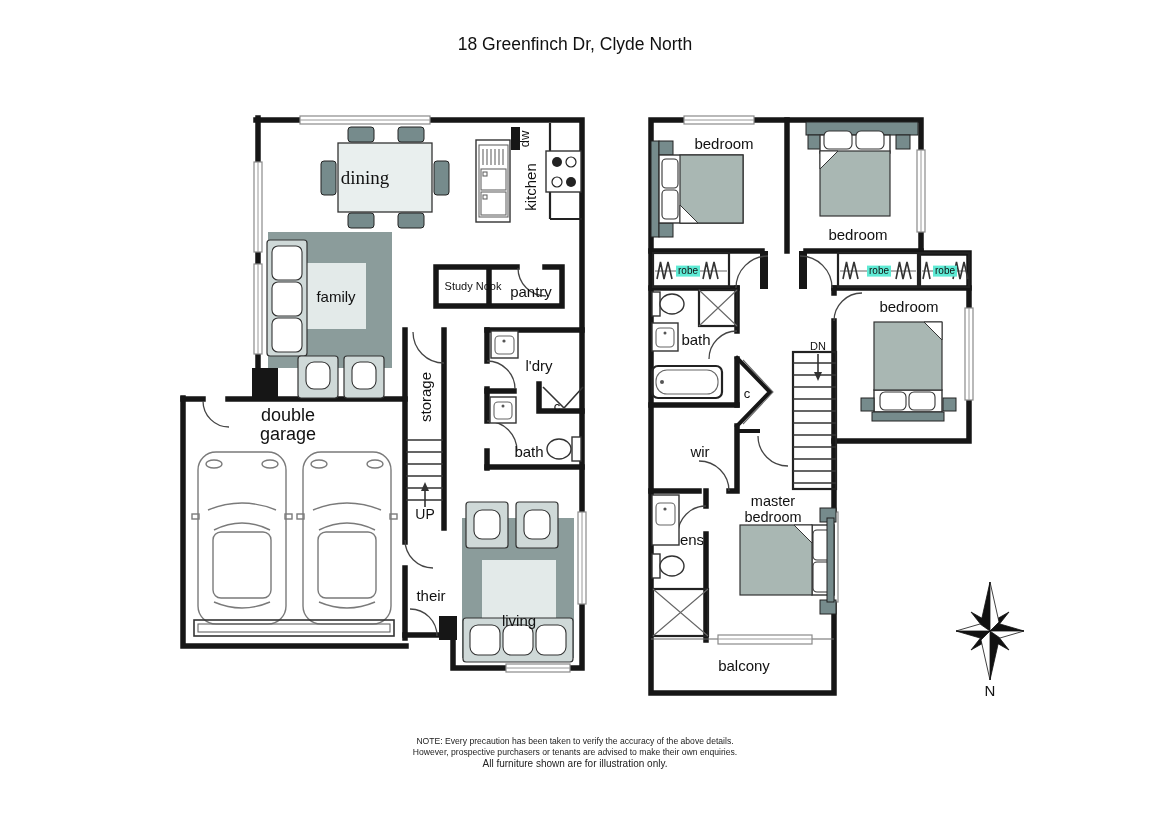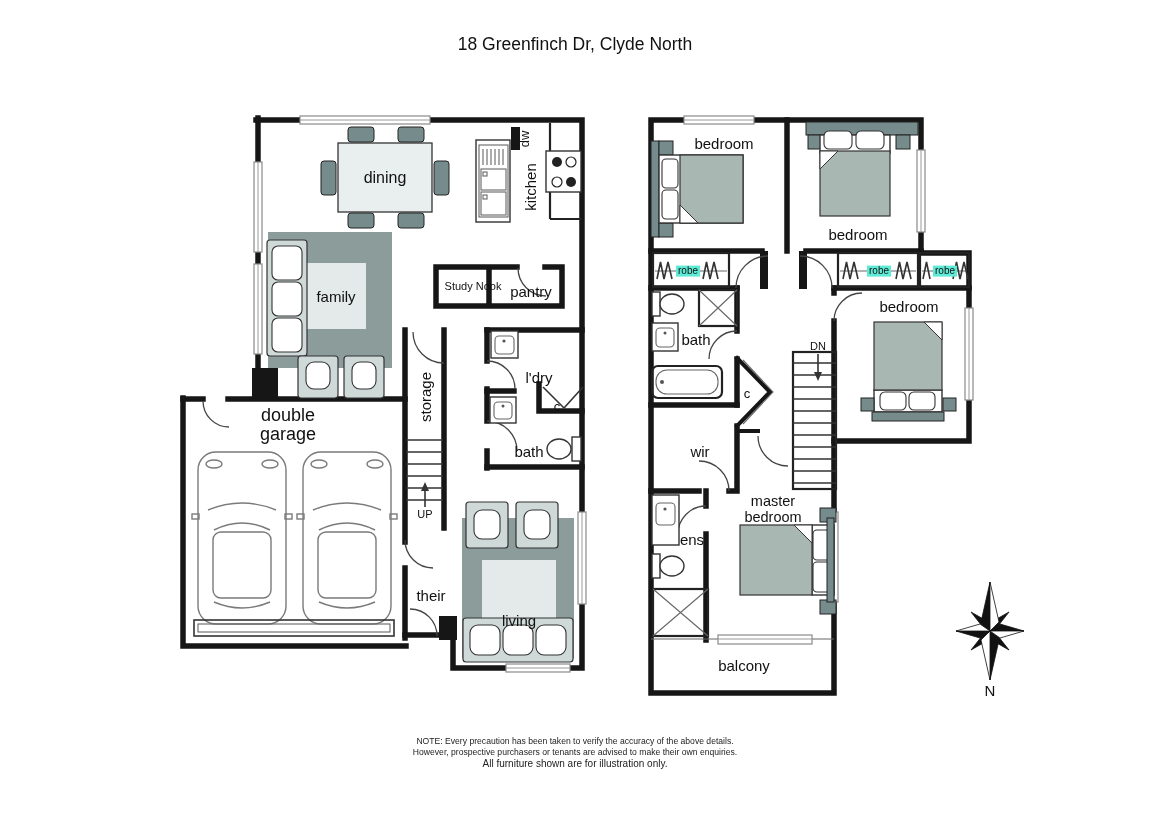--- a/index.html
+++ b/index.html
@@ -357,31 +357,31 @@
     <polygon class="comp-w" points="990,680 981,640 990,631"></polygon>
     <polygon class="comp-b" points="1024,631 1000,624 990,631"></polygon>
     <polygon class="comp-w" points="1024,631 1000,638 990,631"></polygon>
     <polygon class="comp-b" points="956,631 980,638 990,631"></polygon>
     <polygon class="comp-w" points="956,631 980,624 990,631"></polygon>
   </g>
 </svg>
 
 <div class="lbl" style="left:575px;top:44px;font-size:17.5px;">18 Greenfinch Dr, Clyde North</div>
 
-<div class="lbl" style="left:385px;top:178px;font-size:16px;">dining</div>
+<div class="lbl" style="left:365px;top:178px;font-size:19px;font-family:Liberation Serif, serif;">dining</div>
 <div class="lbl vert" style="left:525px;top:139px;font-size:13px;">dw</div>
 <div class="lbl vert" style="left:531px;top:187px;font-size:15px;">kitchen</div>
 <div class="lbl" style="left:336px;top:297px;font-size:15px;">family</div>
 <div class="lbl wrap" style="left:463px;top:287px;font-size:11px;width:60px;padding-left:20px;">Study Nook</div>
 <div class="lbl" style="left:531px;top:292px;font-size:15px;">pantry</div>
-<div class="lbl" style="left:539px;top:366px;font-size:15px;margin-top:12px;">l'dry</div>
+<div class="lbl" style="left:539px;top:366px;font-size:15px;">l'dry</div>
 <div class="lbl vert" style="left:426px;top:397px;font-size:15px;">storage</div>
 <div class="lbl" style="left:557px;top:407px;font-size:13px;">c</div>
 <div class="lbl" style="left:529px;top:452px;font-size:15px;">bath</div>
-<div class="lbl" style="left:425px;top:515px;font-size:11px;">UP</div>
+<div class="lbl" style="left:425px;top:515px;font-size:14px;">UP</div>
 <div class="lbl wrap" style="left:288px;top:425px;font-size:18px;width:68px;">double garage</div>
 <div class="lbl" style="left:431px;top:596px;font-size:15px;">their</div>
 <div class="lbl" style="left:519px;top:589px;font-size:15px;margin-top:32px;">living</div>
 
 <div class="lbl" style="left:724px;top:144px;font-size:15px;">bedroom</div>
 <div class="lbl" style="left:858px;top:235px;font-size:15px;">bedroom</div>
 <div class="lbl" style="left:909px;top:307px;font-size:15px;">bedroom</div>
 <div class="lbl bgw" style="left:688px;top:271px;font-size:10px;">robe</div>
 <div class="lbl bgw" style="left:879px;top:271px;font-size:10px;">robe</div>
 <div class="lbl bgw" style="left:945px;top:271px;font-size:10px;">robe</div>

